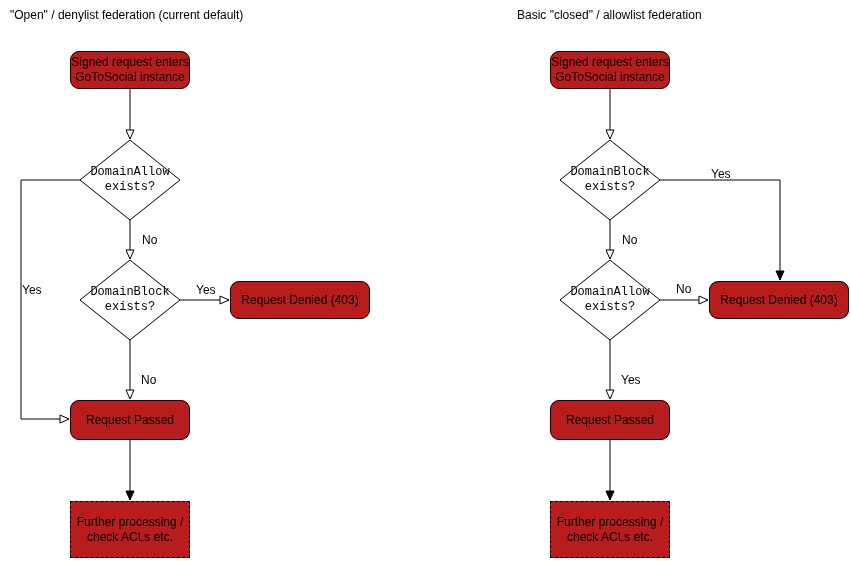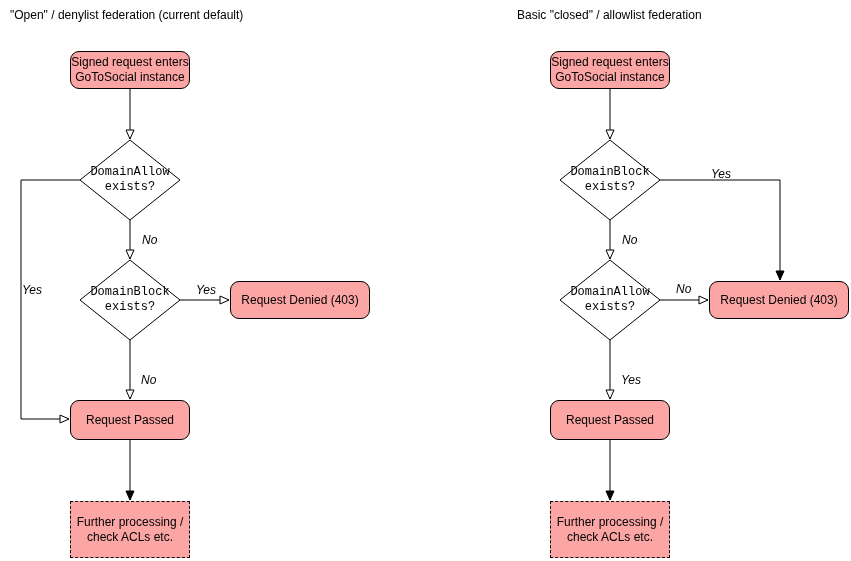--- a/index.html
+++ b/index.html
@@ -23,21 +23,21 @@
     width: 851px; height: 561px;
   }
   .chart-title {
     position: absolute;
     white-space: nowrap;
     line-height: 15px;
   }
   .node {
     position: absolute;
     box-sizing: border-box;
-    background: #fca5a5;
+    background: #b91c1c;
     border: 1px solid #000000;
     display: flex;
     align-items: center;
     justify-content: center;
     text-align: center;
     white-space: pre-line;
     line-height: 15px;
   }
   .node.rounded { border-radius: 9px; }
   .node.dashed  { border: 1px dashed #000000; }
@@ -49,21 +49,20 @@
     text-align: center;
     white-space: pre-line;
     line-height: 15px;
     pointer-events: none;
     font-family: Liberation Mono, monospace;
   }
   .edge-label {
     position: absolute;
     white-space: nowrap;
     line-height: 13px;
-    font-style: italic;
   }
 </style>
 </head>
 <body>
 
 <div id="canvas">
 
   <svg id="wires" viewBox="0 0 851 561" xmlns="http://www.w3.org/2000/svg">
     <defs>
       <marker id="openArrow" markerWidth="12" markerHeight="12" refX="10" refY="5" orient="auto" markerUnits="userSpaceOnUse">

